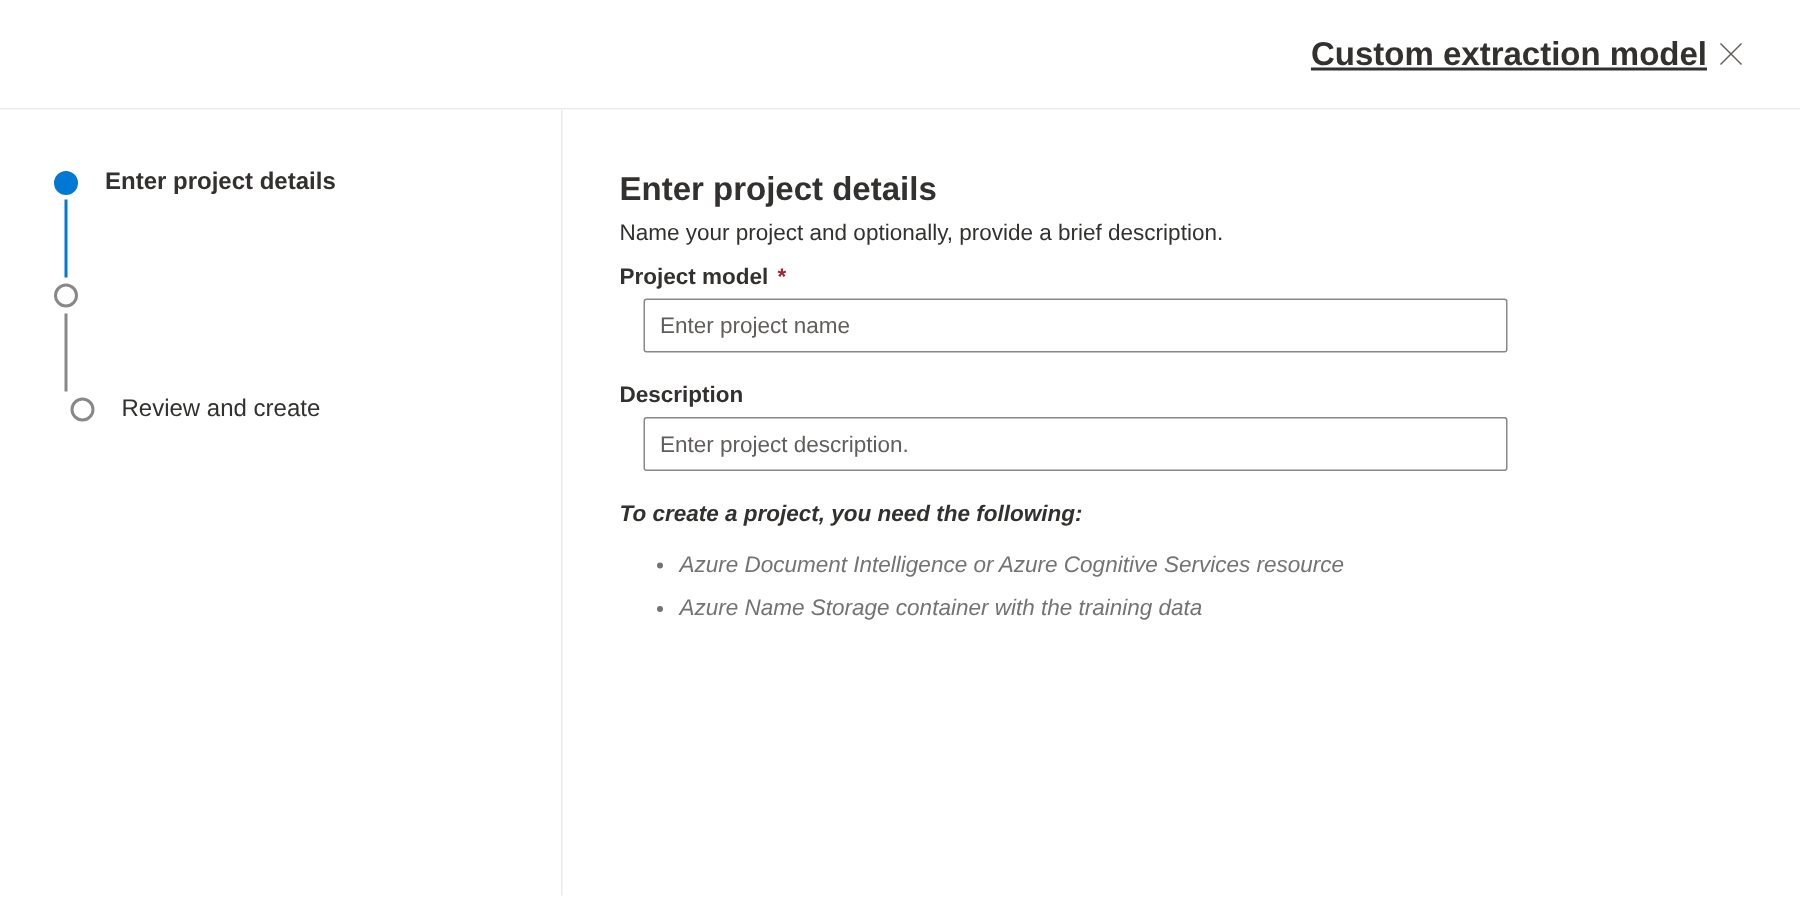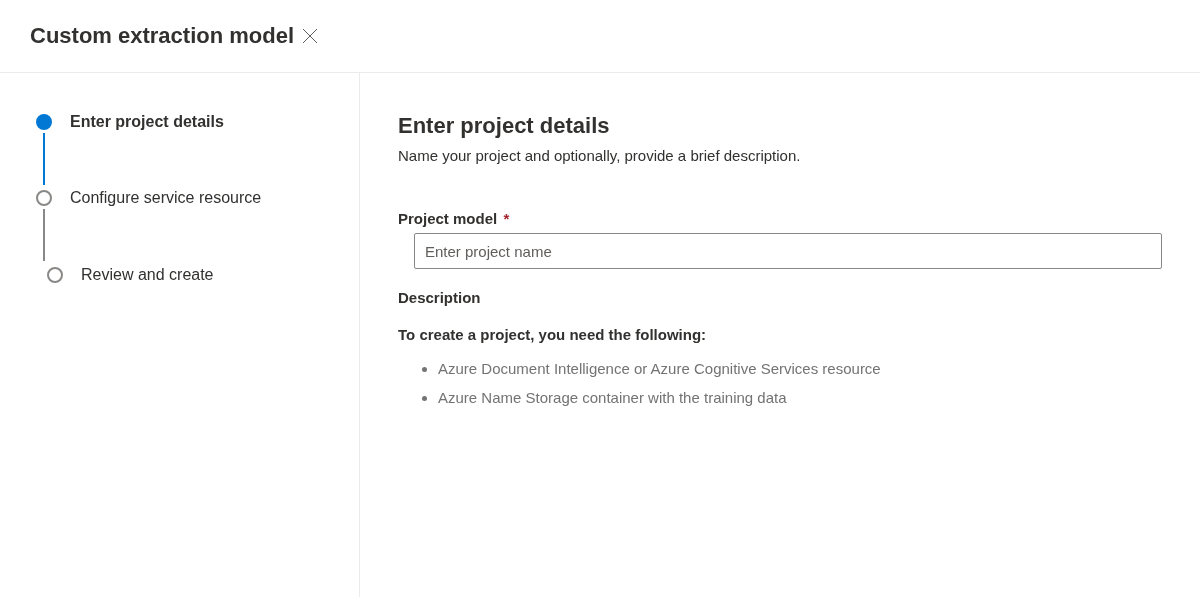--- a/index.html
+++ b/index.html
@@ -10,24 +10,25 @@
     body {
       font-family: "Segoe UI", -apple-system, BlinkMacSystemFont, sans-serif;
       background: #ffffff;
       color: #323130;
       width: 1200px;
       height: 599px;
       overflow: hidden;
     }
     .header {
       display: flex;
-      justify-content: flex-start;
+      justify-content: flex-end;
       align-items: center;
       padding: 20px 30px 20px 30px;
       border-bottom: 1px solid #edebe9;
+      text-decoration: underline;
     }
     .header-title {
       font-size: 22px;
       font-weight: 600;
       color: #323130;
     }
     .close-btn {
       cursor: pointer;
       font-size: 18px;
       color: #605e5c;
@@ -107,53 +108,54 @@
     }
     .main-title {
       font-size: 22px;
       font-weight: 600;
       color: #323130;
       margin-bottom: 8px;
     }
     .main-subtitle {
       font-size: 15px;
       color: #323130;
-      margin-bottom: 46px;
+      margin-bottom: 12px;
     }
     .field-group {
       margin-bottom: 20px;
     }
     .field-label {
       display: block;
       font-size: 15px;
       font-weight: 600;
       color: #323130;
       margin-bottom: 6px;
     }
     .required {
       color: #a4262c;
       margin-left: 2px;
     }
     .text-input {
-      width: 748px;
+      width: 576px;
       height: 36px;
       padding: 6px 10px;
       font-size: 15px;
       font-family: inherit;
       color: #323130;
       border: 1px solid #8a8886;
       border-radius: 2px;
       outline: none;
       margin-left: 16px;
     }
     .text-input::placeholder {
       color: #605e5c;
     }
     .info-section {
       margin-top: 16px;
+      font-style: italic;
     }
     .info-heading {
       font-size: 15px;
       font-weight: 600;
       color: #323130;
       margin-bottom: 12px;
     }
     .info-list {
       list-style: disc;
       padding-left: 40px;
@@ -181,21 +183,20 @@
   <nav class="sidebar">
     <ul class="step-list">
       <li class="step-item">
         <span class="step-circle active"></span>
         <span class="step-connector active"></span>
         <span class="step-label active">Enter project details</span>
       </li>
       <li class="step-item">
         <span class="step-circle"></span>
         <span class="step-connector"></span>
-        <span class="step-label">Configure service resource</span>
       </li>
       <li class="step-item">
         <span class="step-circle"></span>
         <span class="step-label">Review and create</span>
       </li>
     </ul>
   </nav>
 
   <main class="main">
     <h2 class="main-title">Enter project details</h2>
@@ -204,20 +205,21 @@
     <div class="field-group">
       <label class="field-label">
         <span>Project model</span>
         <span class="required">*</span>
       </label>
       <input type="text" class="text-input" placeholder="Enter project name" style="">
     </div>
 
     <div class="field-group">
       <label class="field-label">Description</label>
+      <input type="text" class="text-input" placeholder="Enter project description." style="">
     </div>
 
     <div class="info-section">
       <p class="info-heading">To create a project, you need the following:</p>
       <ul class="info-list">
         <li>Azure Document Intelligence or Azure Cognitive Services resource</li>
         <li>Azure Name Storage container with the training data</li>
       </ul>
     </div>
   </main>

